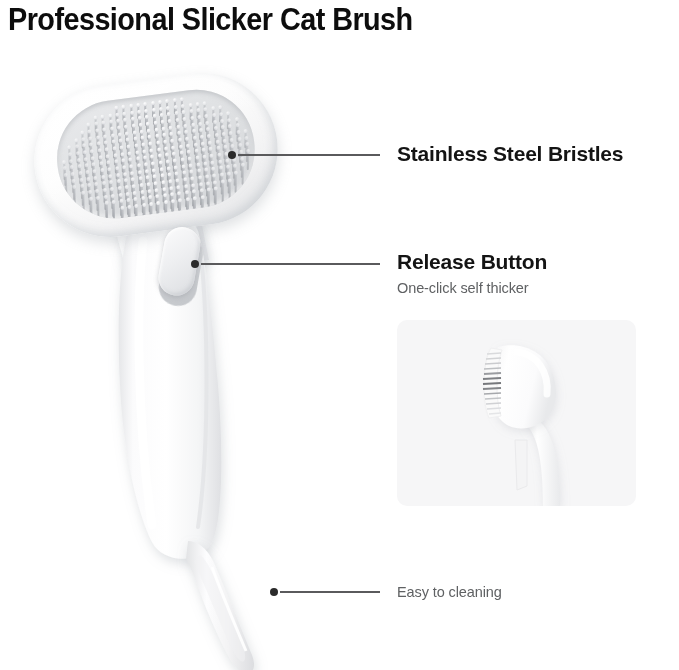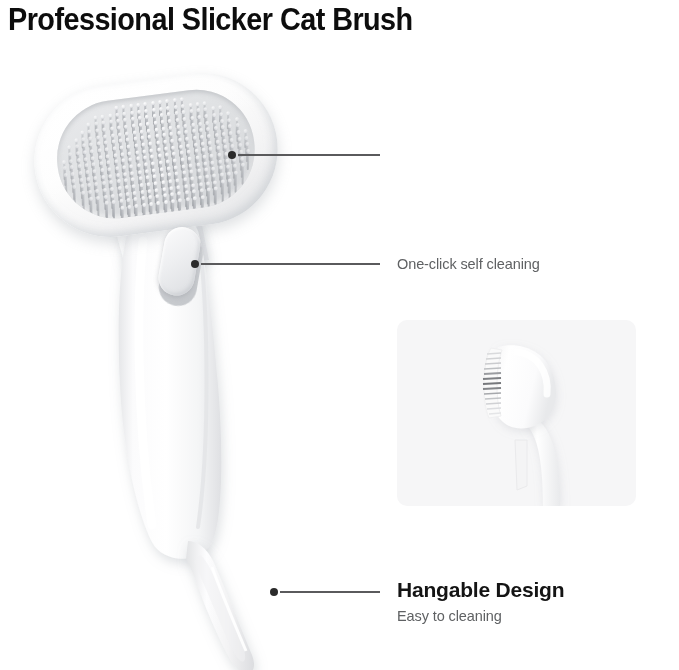--- a/index.html
+++ b/index.html
@@ -562,32 +562,33 @@
 
   <div id="release-button">
     <div id="release-button-base"></div>
     <div id="release-button-cap"></div>
   </div>
 </div>
 
 <div class="callout-dot" style="left:228px; top:151px;"></div>
 <div class="callout-line" style="left:238px; top:154px; width:142px;"></div>
 <div class="callout-text" style="top:142px;">
+  <div class="callout-title">Stainless Steel Bristles</div>
 </div>
 
 <div class="callout-dot" style="left:191px; top:260px;"></div>
 <div class="callout-line" style="left:201px; top:263px; width:179px;"></div>
 <div class="callout-text" style="top:250px;">
-  <div class="callout-sub">One-click self cleaning</div>
+  <div class="callout-title">Release Button</div>
+  <div class="callout-sub">One-click self thicker</div>
 </div>
 
 <div class="callout-dot" style="left:270px; top:588px;"></div>
 <div class="callout-line" style="left:280px; top:591px; width:100px;"></div>
 <div class="callout-text" style="top:578px;">
-  <div class="callout-title">Hangable Design</div>
   <div class="callout-sub">Easy to cleaning</div>
 </div>
 
 <div id="inset-panel">
   <svg id="inset-stage" viewBox="0 0 239 186" width="239" height="186">
     <defs>
       <linearGradient id="insetBodyGrad" x1="0" y1="0" x2="1" y2="0.3">
         <stop offset="0%" stop-color="#f2f2f3"></stop>
         <stop offset="28%" stop-color="#ffffff"></stop>
         <stop offset="72%" stop-color="#fbfbfc"></stop>

